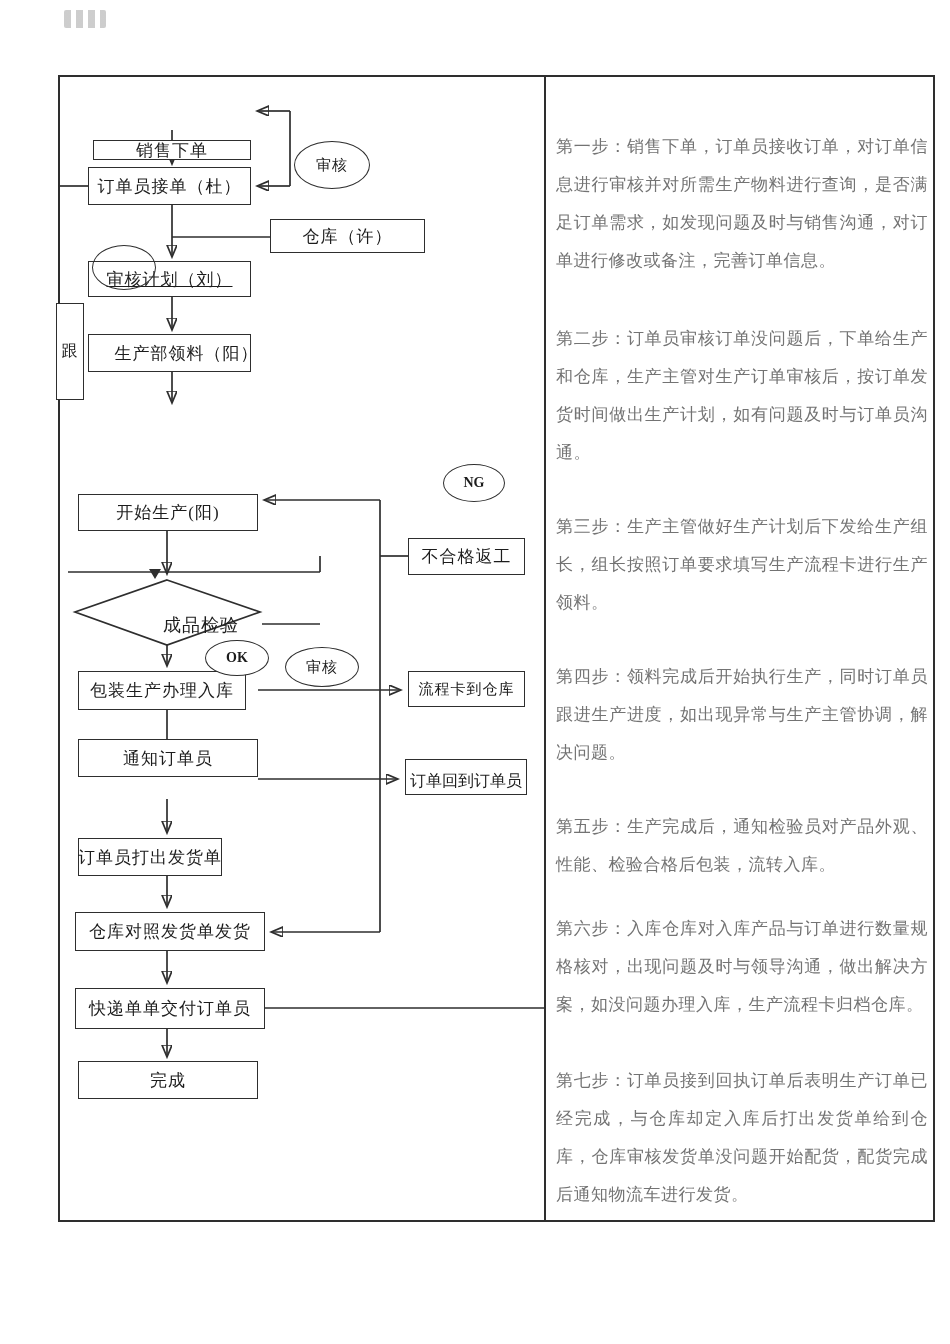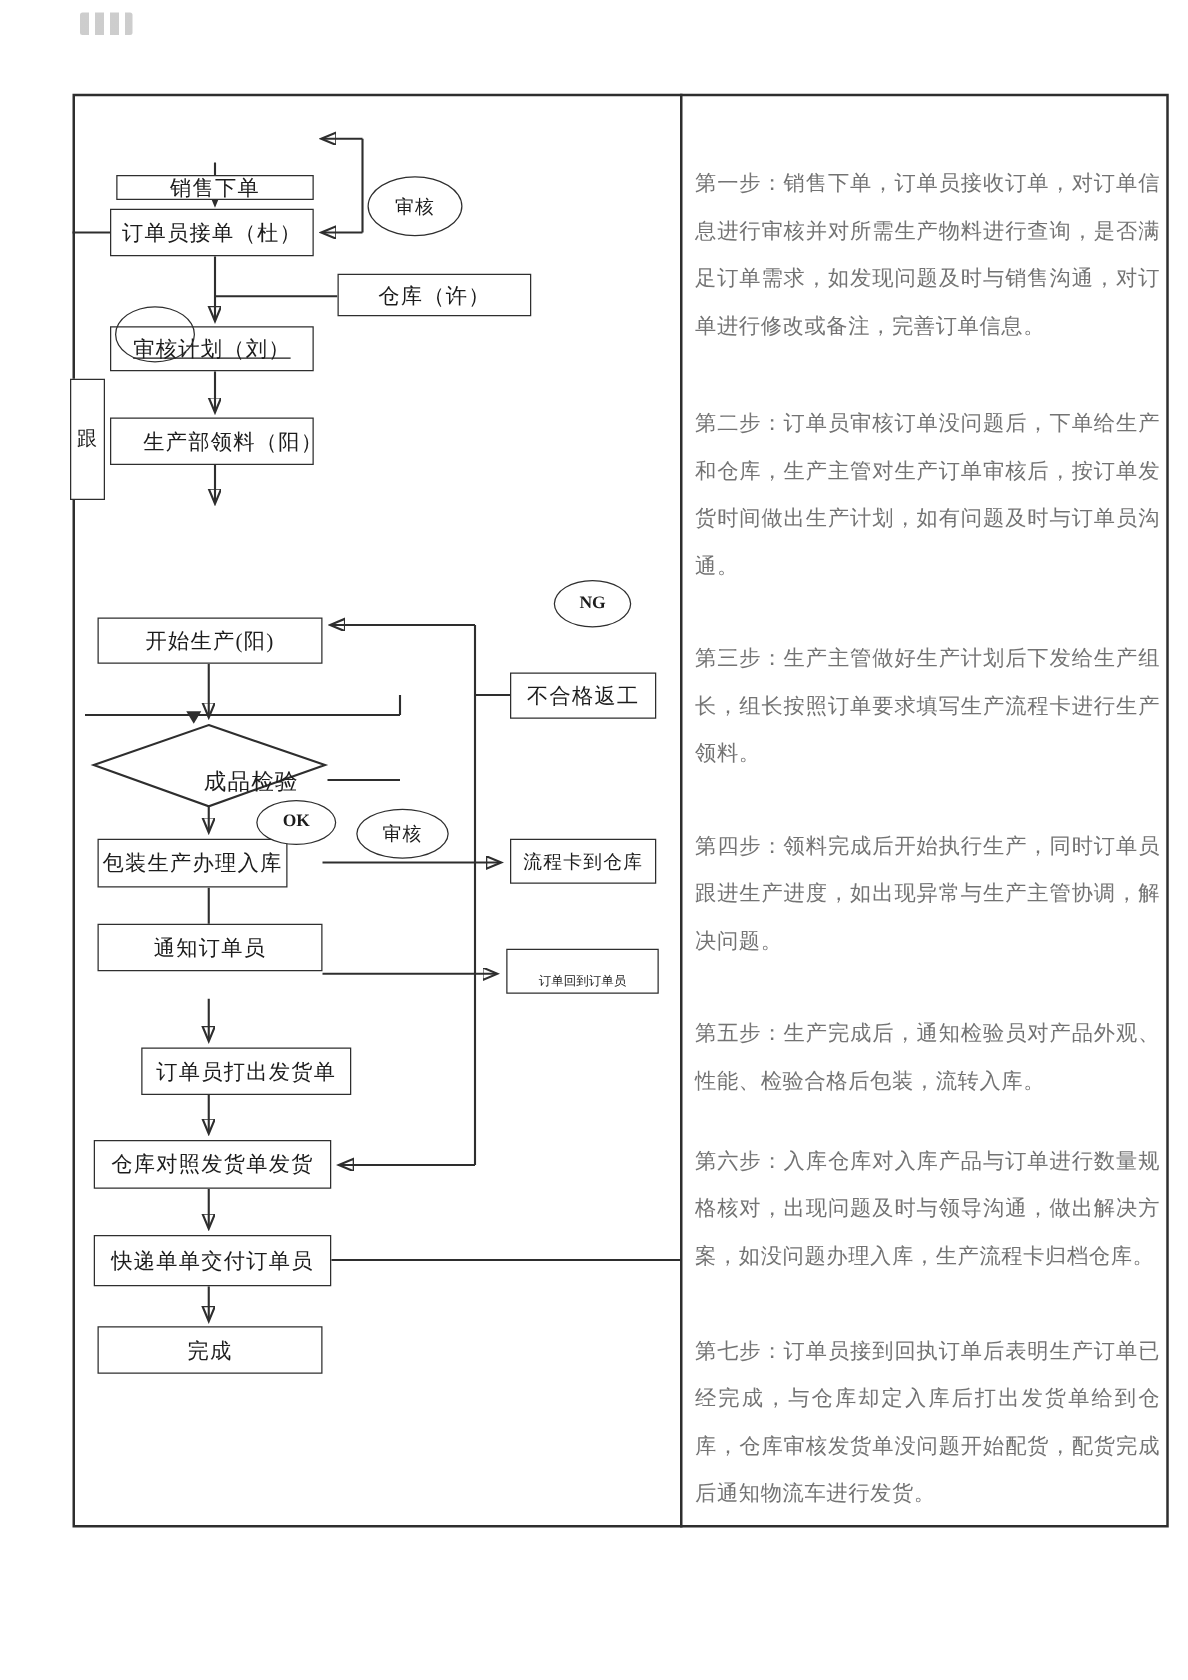--- a/index.html
+++ b/index.html
@@ -24,21 +24,21 @@
   .svg-layer path, .svg-layer line, .svg-layer polyline {
     stroke:#2e2e2e; stroke-width:1.7; fill:none;
   }
 
   .node {
     position:absolute; z-index:2;
     border:1.6px solid #2e2e2e; background:#fff;
     display:flex; align-items:center; justify-content:center;
     font-size:17px; letter-spacing:1px; white-space:nowrap;
   }
-  .node.small-text { font-size:10px; letter-spacing:0; }
+  .node.small-text { font-size:16px; letter-spacing:0; }
   .node.tall { font-size:16px; }
 
   .diamond-label {
     position:absolute; z-index:2; font-size:18px; letter-spacing:1px;
     text-align:right;
   }
 
   .ellipse {
     position:absolute; z-index:3;
     border:1.6px solid #2e2e2e; border-radius:50%;
@@ -125,29 +125,29 @@
   <div class="node" style="left:88px;top:334px;width:163px;height:38px;padding-left:34px;">生产部领料（阳）</div>
 
   <div class="node tall" style="left:56px;top:303px;width:28px;height:97px;">跟</div>
 
   <div class="node" style="left:78px;top:494px;width:180px;height:37px;">开始生产(阳)</div>
 
   <div class="node" style="left:408px;top:538px;width:117px;height:37px;">不合格返工</div>
 
   <div class="diamond-label" style="left:109px;top:613px;width:130px;">成品检验</div>
 
-  <div class="node" style="left:78px;top:671px;width:152px;height:39px;">包装生产办理入库</div>
+  <div class="node" style="left:78px;top:671px;width:168px;height:39px;">包装生产办理入库</div>
 
   <div class="node" style="left:408px;top:671px;width:117px;height:36px;font-size:15px;">流程卡到仓库</div>
 
   <div class="node" style="left:78px;top:739px;width:180px;height:38px;">通知订单员</div>
 
   <div class="node small-text" style="left:405px;top:759px;width:122px;height:36px;align-items:flex-end;padding-bottom:2px;">订单回到订单员</div>
 
-  <div class="node" style="left:78px;top:838px;width:168px;height:38px;margin-left:35px;">订单员打出发货单</div>
+  <div class="node" style="left:78px;top:838px;width:144px;height:38px;">订单员打出发货单</div>
 
   <div class="node" style="left:75px;top:912px;width:190px;height:39px;">仓库对照发货单发货</div>
 
   <div class="node" style="left:75px;top:988px;width:190px;height:41px;">快递单单交付订单员</div>
 
   <div class="node" style="left:78px;top:1061px;width:180px;height:38px;">完成</div>
 
   <div class="ellipse" style="left:294px;top:141px;width:76px;height:48px;">审核</div>
 
   <div class="ellipse clear" style="left:92px;top:245px;width:64px;height:45px;"></div>

